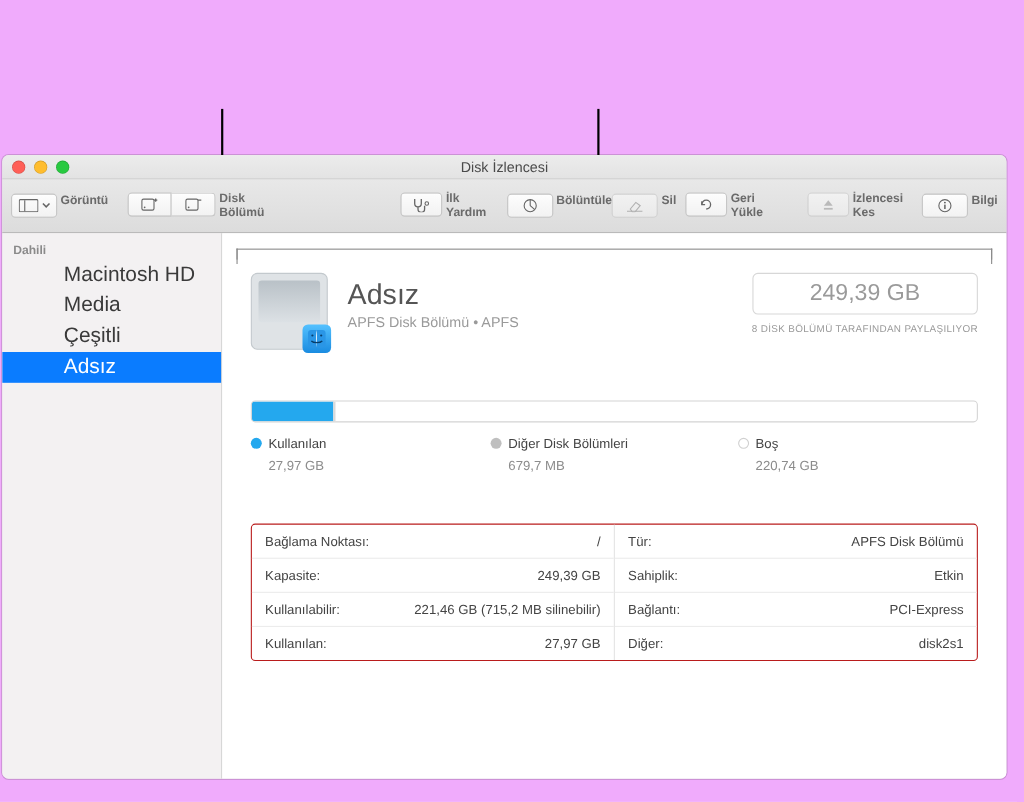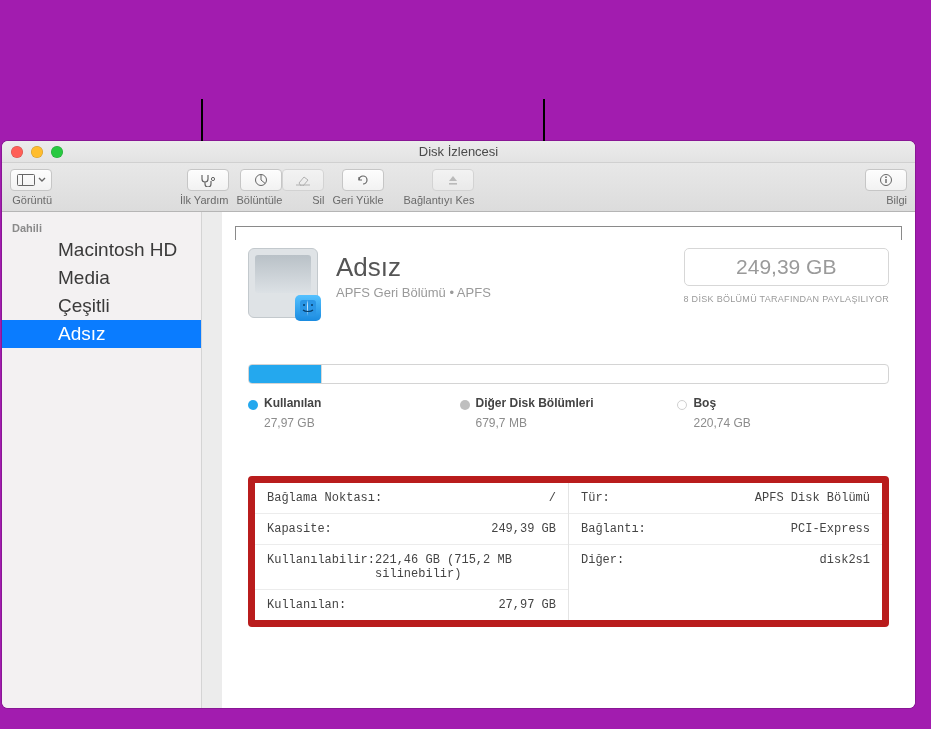--- a/index.html
+++ b/index.html
@@ -1,43 +1,43 @@
 <!DOCTYPE html>
 <html><head>
 <meta charset="utf-8">
 <style>
 html,body{margin:0;padding:0;font-family:-apple-system,BlinkMacSystemFont,"Helvetica Neue",Arial,sans-serif;background:#fff;color:#333;}
 *{box-sizing:border-box;}
-.canvas{position:relative;width:931px;height:729px;background:#a21caf;}
+.canvas{position:relative;width:931px;height:729px;background:#f0abfc;}
 
 
 .callout{position:absolute;background:#000;}
 
 .window{position:absolute;left:2px;top:141px;width:913px;height:567px;border-radius:6px;overflow:hidden;box-shadow:0 0 0 1px rgba(0,0,0,.15);background:#ececec;}
 
 .titlebar{height:22px;background:linear-gradient(#ececec,#e3e3e3);border-bottom:1px solid #d0d0d0;display:flex;align-items:center;position:relative;}
 .traffic{display:flex;gap:8px;margin-left:9px;}
 .tl{width:12px;height:12px;border-radius:50%;}
 .tl.red{background:#ff5f57;box-shadow:inset 0 0 0 .5px rgba(0,0,0,.2);}
 .tl.yellow{background:#ffbd2e;box-shadow:inset 0 0 0 .5px rgba(0,0,0,.2);}
 .tl.green{background:#28c940;box-shadow:inset 0 0 0 .5px rgba(0,0,0,.2);}
 .win-title{position:absolute;left:0;right:0;text-align:center;font-size:13px;font-weight:500;color:#4a4a4a;}
 
 .toolbar{height:49px;background:linear-gradient(#e8e8e8,#dcdcdc);border-bottom:1px solid #b5b5b5;display:flex;align-items:center;padding:0 8px;}
 .tbtn{background:linear-gradient(#fdfdfd,#f2f2f2);border:1px solid #c6c6c6;border-radius:4px;height:22px;display:flex;align-items:center;justify-content:center;box-shadow:0 1px 0 rgba(255,255,255,.5) inset;}
-.tgrp{display:flex;flex-direction:column;align-items:flex-end;gap:3px;}
+.tgrp{display:flex;flex-direction:row;align-items:flex-start;gap:3px;font-weight:bold;}
 .tlabel{font-size:11px;color:#6a6a6a;}
 .tbtn.disabled{opacity:.55;}
 .seg{display:flex;}
 .seg .tbtn{border-radius:0;border-left-width:0;}
 .seg .tbtn:first-child{border-radius:4px 0 0 4px;border-left-width:1px;}
 .seg .tbtn:last-child{border-radius:0 4px 4px 0;}
 .icon{width:22px;height:14px;display:flex;align-items:center;justify-content:center;color:#555;}
 
-.body{display:flex;height:calc(100% - 71px);gap:20px;}
+.body{display:flex;height:calc(100% - 71px);}
 .sidebar{width:200px;background:#f3f1f2;border-right:1px solid #d4d4d4;padding-top:6px;}
 .sb-header{font-size:11px;color:#8a8a8a;font-weight:600;padding:4px 10px 2px;}
 .sb-item{display:flex;align-items:center;gap:8px;padding:3px 10px 3px 30px;font-size:19px;color:#3a3a3a;}
 .sb-item .disk-icon{width:18px;height:18px;flex:none;}
 .sb-item.selected{background:#0a7cff;color:#fff;}
 .disk-glyph{width:18px;height:18px;border-radius:3px;background:linear-gradient(#5aa7d6,#2c6ea8);position:relative;}
 .disk-glyph::after{content:"";position:absolute;left:3px;right:3px;top:3px;height:5px;border-radius:1px;background:rgba(255,255,255,.5);}
 
 .main{flex:1;background:#fff;position:relative;}
 .content{padding:22px 26px 0;}
@@ -62,25 +62,25 @@
 .usage{margin-top:46px;}
 .bar{height:20px;border:1px solid #d4d4d4;border-radius:4px;overflow:hidden;display:flex;background:#fff;}
 .seg-used{background:#24a8ee;}
 .seg-other{background:#d9d9d9;}
 
 .legend{display:flex;margin-top:12px;}
 .litem{flex:none;}
 .litem:nth-child(1){width:33%;}
 .litem:nth-child(2){width:34%;}
 .litem:nth-child(3){width:33%;}
-.lhead{display:flex;align-items:flex-end;gap:6px;font-size:12px;font-weight:700;color:#444;}
+.lhead{display:flex;align-items:center;gap:6px;font-size:12px;font-weight:400;color:#444;}
 .dot{width:10px;height:10px;border-radius:50%;}
 .lval{font-size:12px;color:#8c8c8c;margin-top:6px;margin-left:16px;}
 
-.info-table{margin-top:46px;border:7px solid #b91c1c;border-radius:4px;display:flex;font-family:Liberation Mono, monospace;}
+.info-table{margin-top:46px;border:1px solid #b91c1c;border-radius:4px;display:flex;}
 .col{flex:1;}
 .col:first-child{border-right:1px solid #e4e4e4;}
 .row{display:flex;justify-content:space-between;padding:8px 12px;font-size:12px;border-bottom:1px solid #ececec;}
 .row:last-child{border-bottom:none;}
 .row .k{color:#444;}
 .row .v{color:#444;}
 svg{display:block;}
 </style>
 </head>
 <body>
@@ -111,20 +111,43 @@
           </span>
           <span class="icon" style="width:10px;">
             <svg width="8" height="6" viewBox="0 0 8 6">
                 <path d="M1 1l3 3 3-3" fill="none" stroke="#666" stroke-width="1.4"></path>
               </svg>
           </span>
         </div>
         <div class="tlabel">Görüntü</div>
       </div>
 
+      <div class="tgrp">
+        <div class="seg">
+          <div class="tbtn" style="width:40px;">
+            <span class="icon">
+              <svg width="16" height="14" viewBox="0 0 16 14">
+                  <rect x="1" y="2" width="11" height="10" rx="1.5" fill="none" stroke="#666"></rect>
+                  <circle cx="3.5" cy="9.5" r="0.8" fill="#666"></circle>
+                  <path d="M12 3h3M13.5 1.5v3" stroke="#666" stroke-width="1.2"></path>
+                </svg>
+            </span>
+          </div>
+          <div class="tbtn" style="width:40px;">
+            <span class="icon">
+              <svg width="16" height="14" viewBox="0 0 16 14">
+                  <rect x="1" y="2" width="11" height="10" rx="1.5" fill="none" stroke="#666"></rect>
+                  <circle cx="3.5" cy="9.5" r="0.8" fill="#666"></circle>
+                  <path d="M12 3h3" stroke="#666" stroke-width="1.2"></path>
+                </svg>
+            </span>
+          </div>
+        </div>
+        <div class="tlabel">Disk Bölümü</div>
+      </div>
 
       <div style="flex:0 0 110px;"></div>
 
       <div class="tgrp" style="margin-right:8px;">
         <div class="tbtn" style="width:42px;">
           <span class="icon">
             <svg width="18" height="14" viewBox="0 0 18 14">
                 <path d="M3 2v4a3 3 0 006 0V2M6 9v2a3 3 0 006 0v-3" fill="none" stroke="#666" stroke-width="1.2"></path>
                 <circle cx="14" cy="6" r="1.6" fill="none" stroke="#666"></circle>
               </svg>
@@ -171,21 +194,21 @@
 
       <div class="tgrp">
         <div class="tbtn disabled" style="width:42px;">
           <span class="icon">
             <svg width="12" height="12" viewBox="0 0 12 12">
                 <path d="M6 2l4 5H2z" fill="#999"></path>
                 <rect x="2" y="9" width="8" height="1.6" fill="#999"></rect>
               </svg>
           </span>
         </div>
-        <div class="tlabel">Bağlantıyı Kes</div>
+        <div class="tlabel">İzlencesi Kes</div>
       </div>
 
       <div style="flex:1;"></div>
 
       <div class="tgrp">
         <div class="tbtn" style="width:42px;">
           <span class="icon">
             <svg width="14" height="14" viewBox="0 0 14 14">
                 <circle cx="7" cy="7" r="5.5" fill="none" stroke="#666"></circle>
                 <circle cx="7" cy="4.2" r="0.9" fill="#666"></circle>
@@ -229,21 +252,21 @@
                     <rect x="1" y="1" width="16" height="16" rx="3" fill="#2a96e6"></rect>
                     <path d="M9 1c-1 4-1 8 0 16" fill="#fff"></path>
                     <circle cx="5" cy="6" r="1" fill="#083e6a"></circle>
                     <circle cx="13" cy="6" r="1" fill="#083e6a"></circle>
                     <path d="M4 11c2 2 8 2 10 0" fill="none" stroke="#083e6a" stroke-width="1.2"></path>
                   </svg>
               </div>
             </div>
             <div class="title-block">
               <div class="vol-name">Adsız</div>
-              <div class="vol-sub">APFS Geri Bölümü • APFS</div>
+              <div class="vol-sub">APFS Disk Bölümü • APFS</div>
             </div>
             <div style="text-align:center;">
               <div class="cap-box">
                 <div class="cap-val">249,39 GB</div>
               </div>
               <div class="cap-sub">8 DİSK BÖLÜMÜ TARAFINDAN PAYLAŞILIYOR</div>
             </div>
           </div>
 
           <div class="usage">
@@ -294,20 +317,24 @@
                   <span class="k">Kullanılan:</span>
                   <span class="v">27,97 GB</span>
                 </div>
             </div>
             <div class="col">
               <div class="row">
                   <span class="k">Tür:</span>
                   <span class="v">APFS Disk Bölümü</span>
                 </div>
               <div class="row">
+                  <span class="k">Sahiplik:</span>
+                  <span class="v">Etkin</span>
+                </div>
+              <div class="row">
                   <span class="k">Bağlantı:</span>
                   <span class="v">PCI-Express</span>
                 </div>
               <div class="row">
                   <span class="k">Diğer:</span>
                   <span class="v">disk2s1</span>
                 </div>
             </div>
           </div>
 

